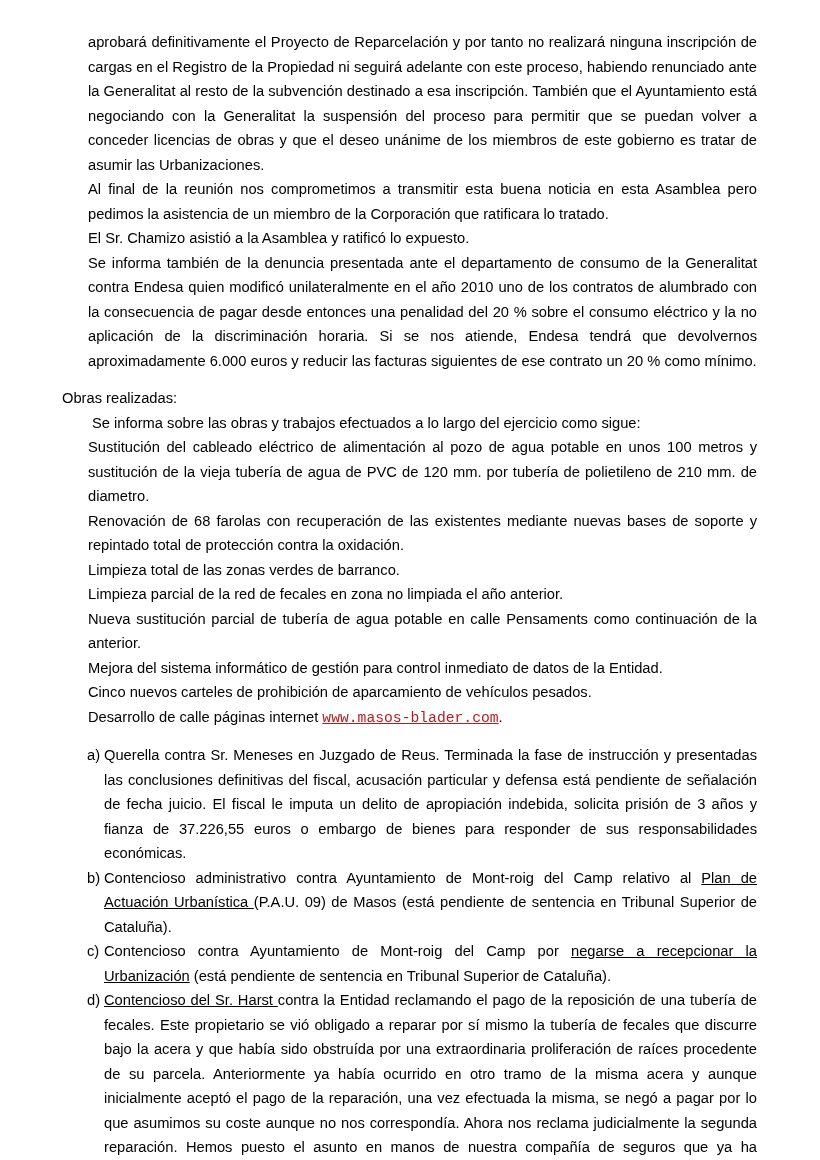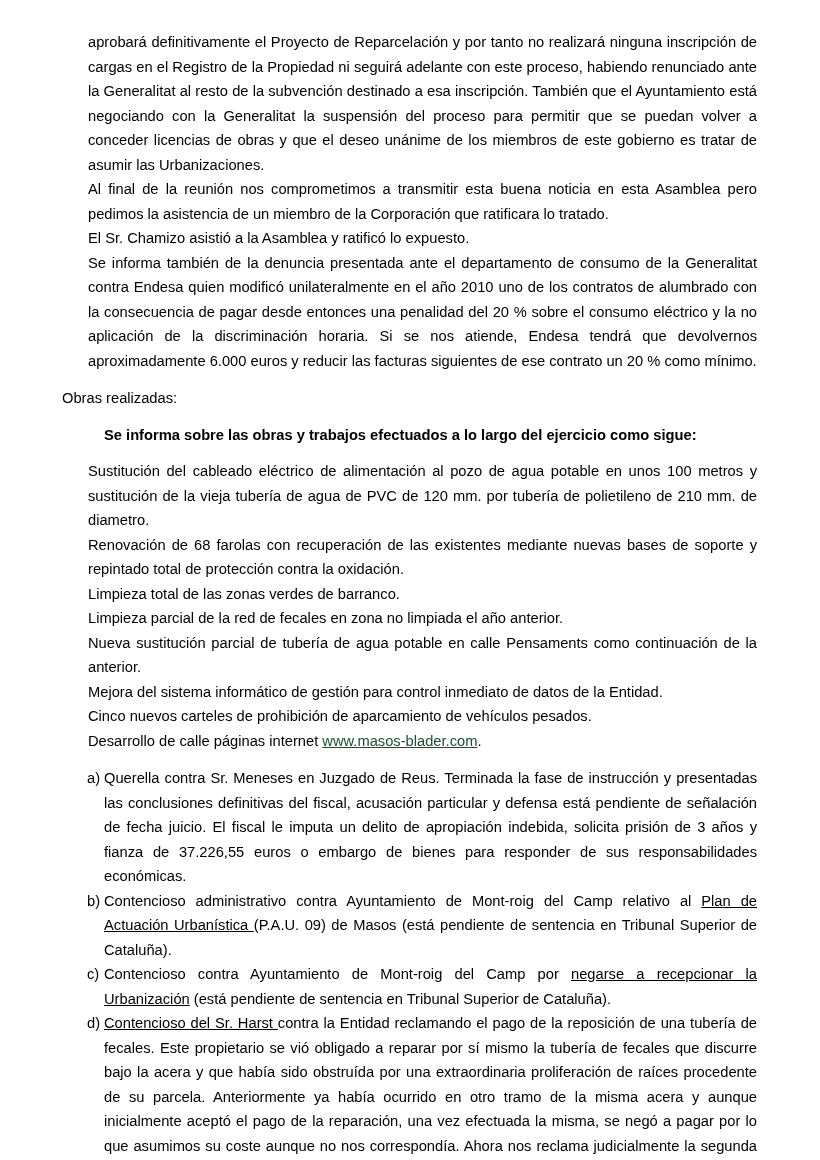--- a/index.html
+++ b/index.html
@@ -24,46 +24,47 @@
   .para {
     margin: 0;
     text-align: justify;
   }
   .section-heading {
     margin: 0 0 0 -26px;
     font-weight: normal;
     text-align: left;
   }
   .subheading {
-    font-weight: bold;
+    font-weight: normal;
     padding-left: 4px;
     text-align: justify;
-    margin: 12px;
+    margin: 0;
   }
   .gap {
     height: 13px;
   }
   .li {
     position: relative;
     padding-left: 16px;
     margin: 0;
     text-align: justify;
   }
   .li .marker {
     position: absolute;
     left: -1px;
     top: 0;
   }
   .u {
     text-decoration: underline;
   }
   a.weblink {
-    color: #14532d;
+    color: #b91c1c;
     text-decoration: underline;
     cursor: pointer;
+    font-family: Liberation Mono, monospace;
   }
 </style>
 </head>
 <body>
 
 <div class="doc">
 
   <p class="para">aprobará definitivamente el Proyecto de Reparcelación y por tanto no realizará ninguna inscripción de cargas en el Registro de la Propiedad ni seguirá adelante con este proceso, habiendo renunciado ante la Generalitat al resto de la subvención destinado a esa inscripción. También que el Ayuntamiento está negociando con la Generalitat la suspensión del proceso para permitir que se puedan volver a conceder licencias de obras y que el deseo unánime de los miembros de este gobierno es tratar de asumir las Urbanizaciones.</p>
   <p class="para">Al final de la reunión nos comprometimos a transmitir esta buena noticia en esta Asamblea pero pedimos la asistencia de un miembro de la Corporación que ratificara lo tratado.</p>
   <p class="para">El Sr. Chamizo asistió a la Asamblea y ratificó lo expuesto.</p>

